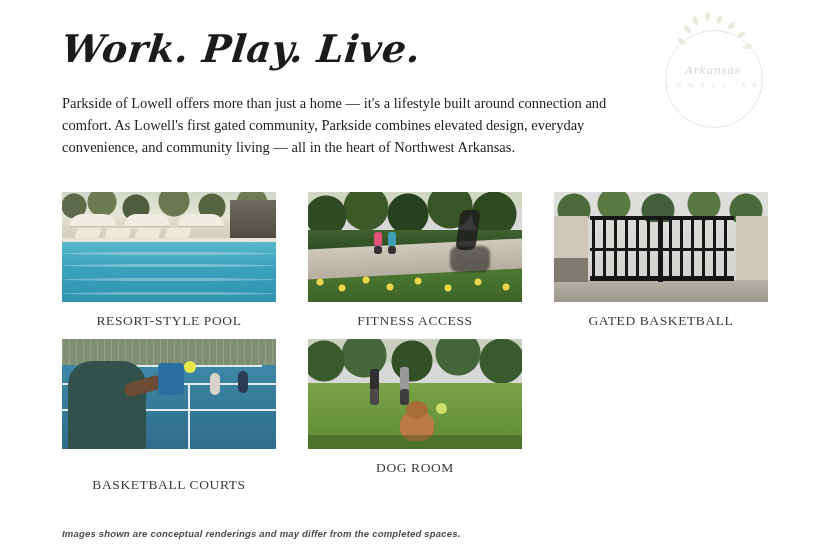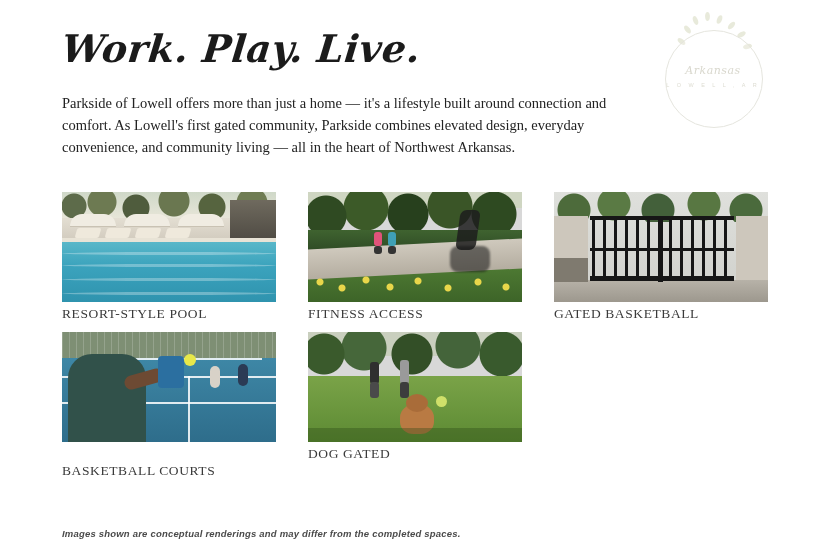--- a/index.html
+++ b/index.html
@@ -108,21 +108,22 @@
     width: 214px;
   }
   .thumb {
     width: 214px;
     height: 110px;
     overflow: hidden;
     position: relative;
     background: #d8d8d8;
   }
   .caption {
-    margin-top: 3px;
+    margin-top: 10px;
+    text-align: center;
     font-family: "Liberation Serif", serif;
     font-size: 13.5px;
     letter-spacing: 0.6px;
     color: #3a3a3a;
     line-height: 17px;
   }
 
   
   .footer {
     position: absolute;
@@ -335,18 +336,18 @@
       <div class="layer dp-grass"></div>
       <div class="layer dp-person" style="left:62px;top:30px;width:9px;height:22px;background:#2f2f2f;"></div>
       <div class="layer dp-person" style="left:62px;top:50px;width:9px;height:16px;background:#4a4a4a;"></div>
       <div class="layer dp-person" style="left:92px;top:28px;width:9px;height:24px;background:#9a9a9a;"></div>
       <div class="layer dp-person" style="left:92px;top:50px;width:9px;height:16px;background:#3d3d3d;"></div>
       <div class="layer dp-dog" style="left:92px;top:72px;width:34px;height:30px;"></div>
       <div class="layer dp-dog" style="left:98px;top:62px;width:22px;height:18px;background:#a96c39;border-radius:50%;"></div>
       <div class="layer" style="left:128px;top:64px;width:11px;height:11px;background:#cfe06a;border-radius:50%;"></div>
       <div class="layer" style="left:0;top:96px;width:214px;height:14px;background:rgba(40,70,20,0.35);"></div>
     </div>
-    <div class="caption">DOG GATED</div>
+    <div class="caption">DOG ROOM</div>
   </div>
 
 </div>
 
 <div class="footer">Images shown are conceptual renderings and may differ from the completed spaces.</div>
 
 </body></html>

